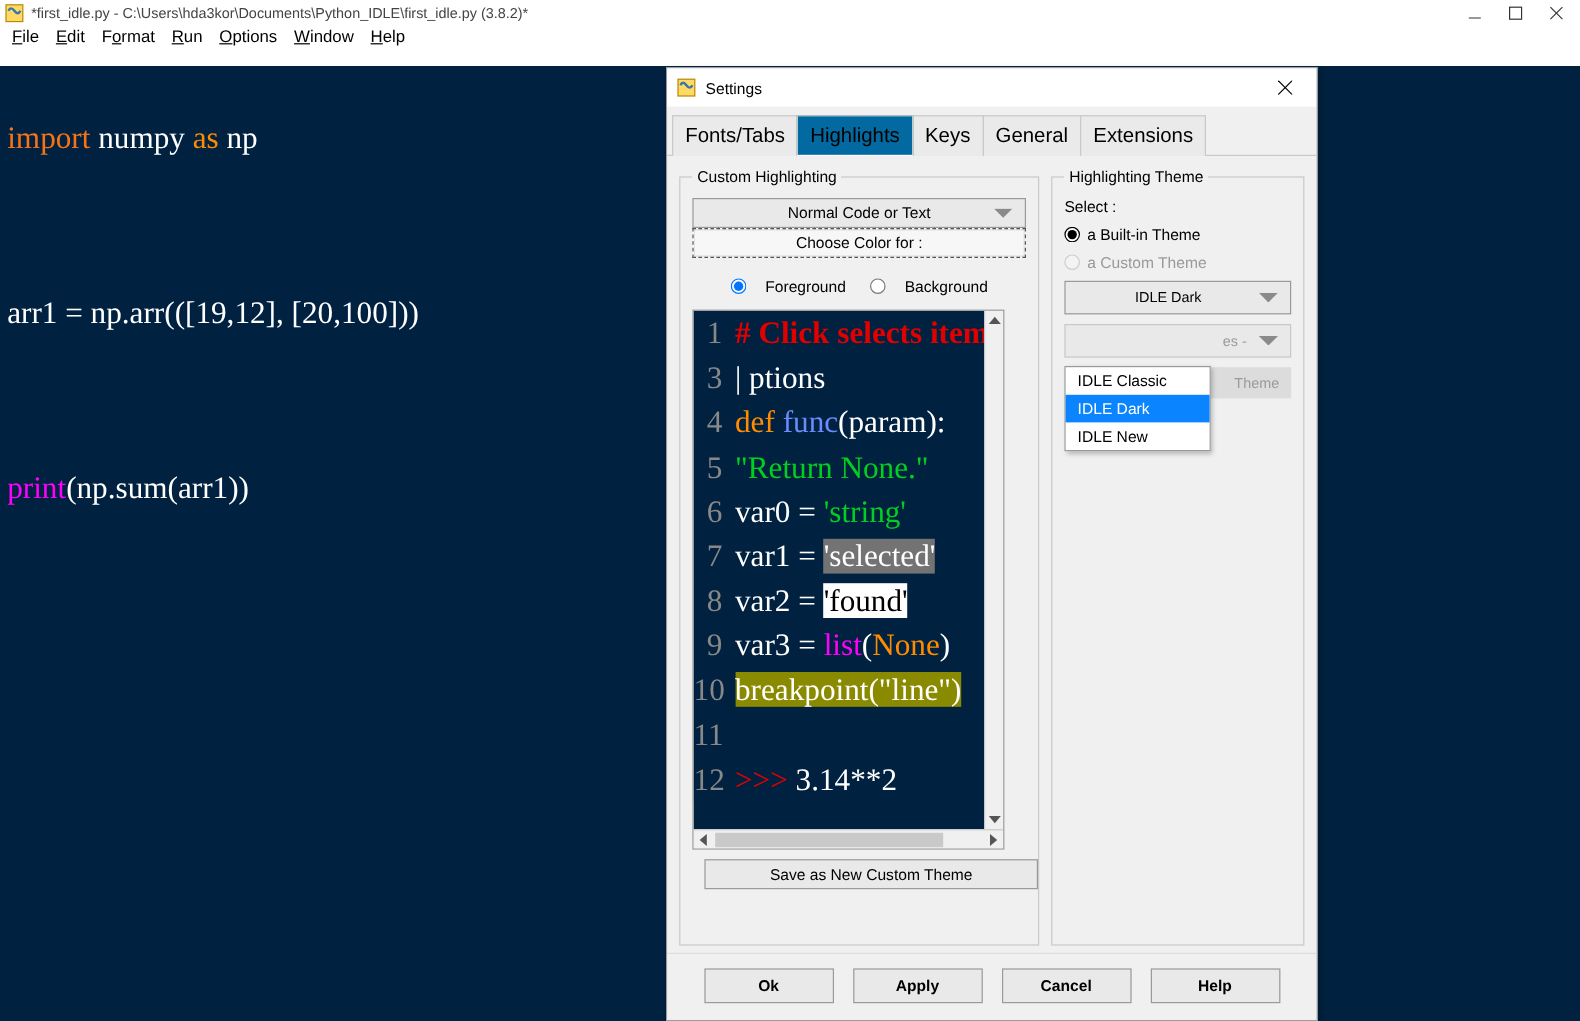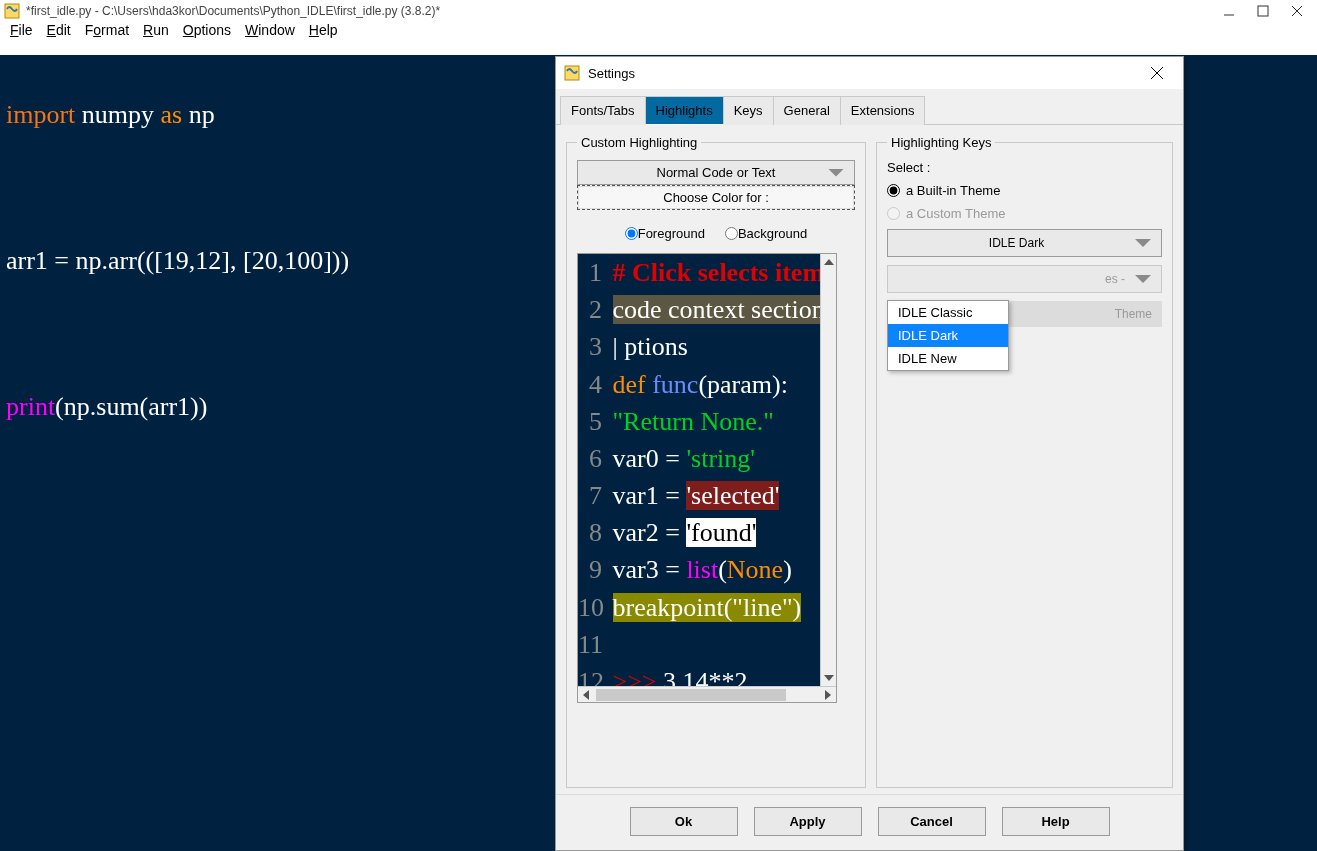--- a/index.html
+++ b/index.html
@@ -19,65 +19,65 @@
 
   
   .editor { position: absolute; left: 0; top: 55px; right: 0; bottom: 0; background: #002240; padding: 6px 6px; font-family: Georgia, 'Times New Roman', serif; font-size: 26px; line-height: 1.4; color: #ffffff; white-space: pre; }
   .kw-import { color: #f97316; }
   .kw-as     { color: #ff8c00; }
   .fn-print  { color: #ff00ff; }
   .editor .row { display:block; }
 
   
   .dialog {
-    position: absolute; left: 555px; top: 56px; width: 629px; height: 795px;
+    position: absolute; left: 555px; top: 56px; width: 543px; height: 795px;
     background: #f0f0f0; border: 1px solid #9a9a9a; box-shadow: 2px 2px 6px rgba(0,0,0,0.25);
     display: flex; flex-direction: column;
   }
   .dlg-titlebar { height: 32px; display:flex; align-items:center; padding: 0 8px; background:#ffffff; }
   .dlg-titlebar .dlg-icon { width:16px; height:16px; margin-right:8px; }
   .dlg-titlebar .dlg-title { flex:1; font-size:13px; color:#000; }
   .dlg-close { width:36px; height:24px; display:flex; align-items:center; justify-content:center; }
 
   
   .tabs { display:flex; padding: 6px 4px 0 4px; background:#f0f0f0; border-bottom:1px solid #c9c9c9; }
-  .tab { padding: 6px 10px 6px 10px; border:1px solid #c9c9c9; border-bottom:none; background:#eaeaea; margin-right:-1px; font-size:13px; position:relative; top:1px; }
+  .tab { padding: 6px 10px 6px 10px; border:1px solid #c9c9c9; border-bottom:none; background:#eaeaea; margin-right:-1px; font-size:17px; position:relative; top:1px; }
   .tab.active { background:#0369a1; border-bottom:1px solid #ffffff; z-index:2; }
 
   .dlg-body { flex:1; display:flex; padding: 10px 10px 6px 10px; gap:10px; background:#f0f0f0; }
 
   fieldset.groupbox { border:1px solid #c9c9c9; padding: 10px 10px 10px 10px; position:relative; }
   fieldset.groupbox > legend { padding: 0 4px; font-size:13px; color:#000; }
 
   .left-panel { width: 300px; display:flex; flex-direction:column; }
   .right-panel{ flex:1; }
 
   .btn { background:#e9e9e9; border:1px solid #9a9a9a; padding:4px 8px; font-size:13px; text-align:center; cursor:default; }
   .btn.dashed { border:1px dashed #555; background:#f7f7f7; box-shadow: inset 0 0 0 1px #ddd; }
   .btn.wide  { width:100%; }
   .btn.drop  { display:flex; align-items:center; justify-content:center; gap:40px; position:relative; }
   .btn.drop .caret { position:absolute; right:10px; top:50%; transform:translateY(-50%); }
 
   .caret { width: 16px; height: 8px; background:#777; clip-path: polygon(0 0, 100% 0, 50% 100%); display:inline-block; }
   .caret.grey { background:#8a8a8a; }
 
   .radio-row { display:flex; gap:20px; justify-content:center; margin:8px 0 6px 0; font-size:13px; }
-  .radio-row label { display:flex; align-items:center; gap:0; }
+  .radio-row label { display:flex; align-items:center; gap:16px; }
 
   
   .preview-wrap { margin-top:6px; border:1px solid #9a9a9a; width:260px; height:450px; position:relative; overflow:hidden; }
   .preview { position:absolute; inset:0 16px 16px 0; overflow:hidden; background:#002240; font-family: Georgia,'Times New Roman',serif; font-size:26px; line-height:1.43; }
   .gut { display:inline-block; width:28px; text-align:right; color:#888; background:#002240; padding-right:4px; }
   .prow { white-space:nowrap; color:#fff; }
   .cmt  { color:#e00000; font-weight:bold; }
   .ctxbg{ background:#5c5742; }
   .kw   { color:#ff8c00; }
   .fn2  { color:#6a8cff; }
   .str  { color:#00d020; }
-  .selbg{ background:#7f1d1d; color:#fff; }
+  .selbg{ background:#737373; color:#fff; }
   .fndbg{ background:#ffffff; color:#000; }
   .builtin{ color:#ff00ff; }
   .bpbg { background:#8a8a00; }
   .prm  { color:#e00000; }
   .num  { color:#ffffff; }
 
   .vscroll { position:absolute; top:0; right:0; width:16px; bottom:16px; background:#f0f0f0; border-left:1px solid #c9c9c9; display:flex; flex-direction:column; align-items:center; }
   .hscroll { position:absolute; left:0; right:0; bottom:0; height:16px; background:#f0f0f0; border-top:1px solid #c9c9c9; display:flex; align-items:center; }
   .sbtn { width:16px; height:16px; display:flex; align-items:center; justify-content:center; }
   .tri-up   { width:0;height:0;border-left:5px solid transparent;border-right:5px solid transparent;border-bottom:6px solid #555; }
@@ -202,21 +202,20 @@
           </label>
         <label>
             <input type="radio" name="fgbg" style="">
             <span>Background</span>
           </label>
       </div>
 
       <div class="preview-wrap">
         <div class="preview" id="preview">
             <div class="prow"><span class="gut">1</span> <span class="cmt"># Click selects item.</span></div>
-            <div class="prow"><span class="gut">2</span> <span class="ctxbg">code context section</span></div>
             <div class="prow"><span class="gut">3</span> <span>| ptions</span></div>
             <div class="prow"><span class="gut">4</span> <span class="kw">def </span><span class="fn2">func</span><span>(param):</span></div>
             <div class="prow"><span class="gut">5</span> <span>  </span><span class="str">"Return None."</span></div>
             <div class="prow"><span class="gut">6</span> <span>  var0 = </span><span class="str">'string'</span></div>
             <div class="prow"><span class="gut">7</span> <span>  var1 = </span><span class="selbg">'selected'</span></div>
             <div class="prow"><span class="gut">8</span> <span>  var2 = </span><span class="fndbg">'found'</span></div>
             <div class="prow"><span class="gut">9</span> <span>  var3 = </span><span class="builtin">list</span><span>(</span><span class="kw">None</span><span>)</span></div>
             <div class="prow"><span class="gut">10</span> <span class="bpbg">  breakpoint("line")</span></div>
             <div class="prow"><span class="gut">11</span> <span> </span></div>
             <div class="prow"><span class="gut">12</span> <span class="prm">&gt;&gt;&gt; </span><span class="num">3.14**2</span></div>
@@ -235,24 +234,25 @@
               <span class="tri-left"></span>
             </div>
           <div class="hthumb"></div>
           <div style="flex:1"></div>
           <div class="sbtn">
               <span class="tri-right"></span>
             </div>
         </div>
       </div>
 
+      <div class="btn wide save-theme">Save as New Custom Theme</div>
     </fieldset>
 
     <fieldset class="groupbox right-panel" style="position:relative;">
-      <legend>Highlighting Keys</legend>
+      <legend>Highlighting Theme</legend>
 
       <div class="rp-inner">
         <div class="rp-label">Select :</div>
         <label class="radio">
           <input type="radio" name="themesrc" checked="" style="">
           <span>a Built-in Theme</span>
         </label>
         <label class="radio disabled">
           <input type="radio" name="themesrc" disabled="" style="">
           <span>a Custom Theme</span>

